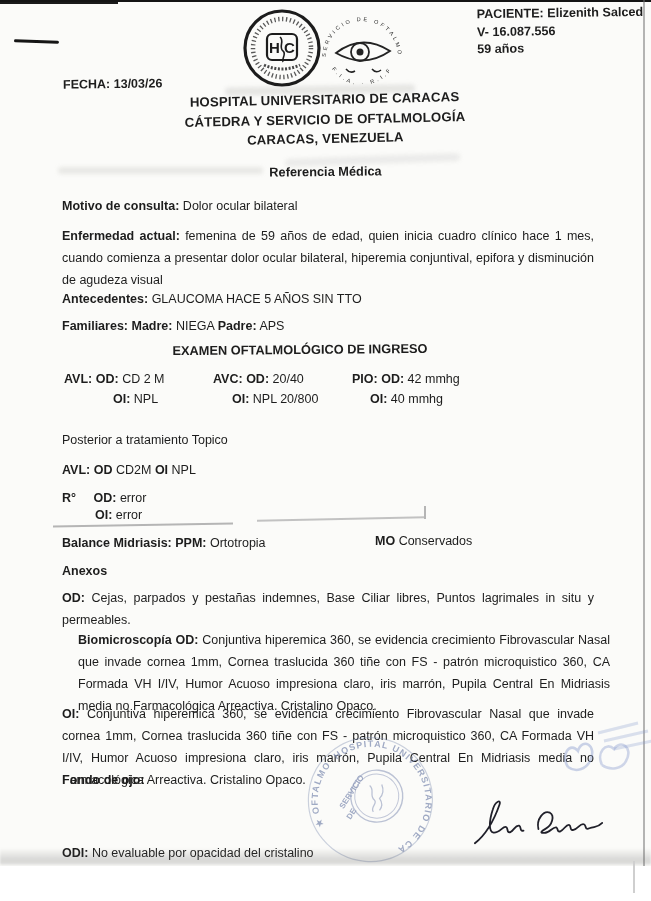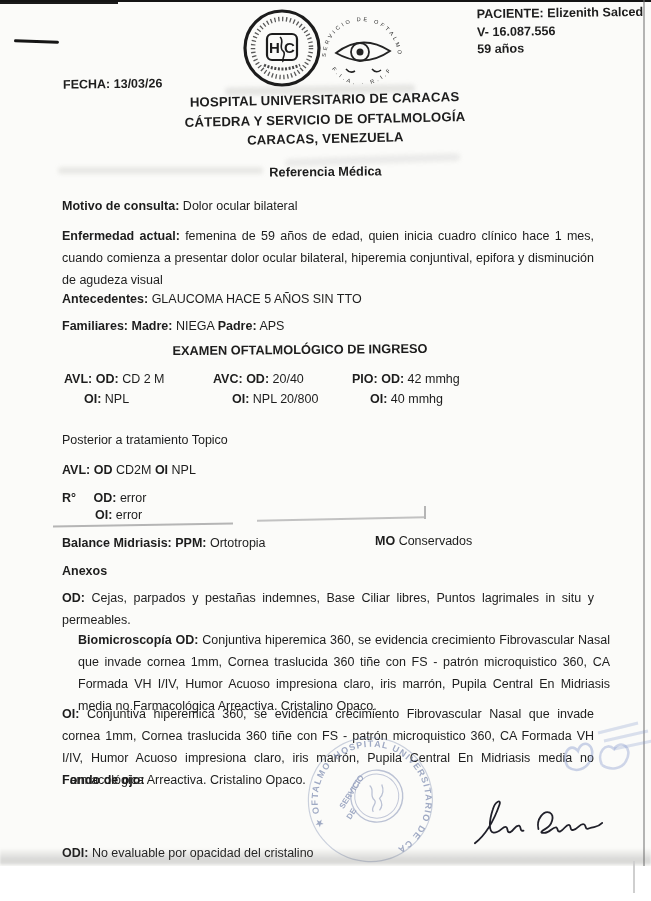--- a/index.html
+++ b/index.html
@@ -30,21 +30,21 @@
   .fecha{left:63px;top:77px;font-weight:700;transform:rotate(-0.8deg);}
   .hospital{left:90px;top:90px;width:470px;text-align:center;font-weight:700;font-size:13.2px;line-height:19.5px;letter-spacing:.2px;transform:rotate(-1.2deg);}
   .doc-title{left:0;top:164px;width:651px;text-align:center;font-weight:700;font-size:12.8px;transform:rotate(-0.6deg);}
 
   .t-motivo{left:62px;top:199px;}
   .t-enfermedad{left:62px;top:225px;}
   .t-antecedentes{left:62px;top:292px;}
   .t-familiares{left:62px;top:319px;}
   .examen-title{left:30px;top:342px;width:540px;text-align:center;font-weight:700;font-size:12.8px;transform:rotate(-0.5deg);}
   .exam-col{top:369px;line-height:20px;}
-  .exam-col .oi-line{margin-left:20px;}
+  .exam-col .oi-line{margin-left:49px;}
   .c1{left:64px;} .c2{left:213px;} .c3{left:338px;margin-left:14px;}
   .c2 .oi-line{margin-left:19px;} .c3 .oi-line{margin-left:18px;}
 
   .t-posterior{left:62px;top:433px;font-weight:400;}
   .t-avl2{left:62px;top:463px;}
   .t-rod{left:62px;top:491px;}
   .t-roi{left:95px;top:508px;}
   .scratch1{left:53px;top:524px;width:180px;height:1.8px;background:#b5b5b5;transform:rotate(-1deg);}
   .scratch2{left:257px;top:518px;width:168px;height:1.8px;background:#c2c2c2;transform:rotate(-1.2deg);}
   .scratch-tick{left:424px;top:506px;width:1.8px;height:13px;background:#b5b5b5;}

